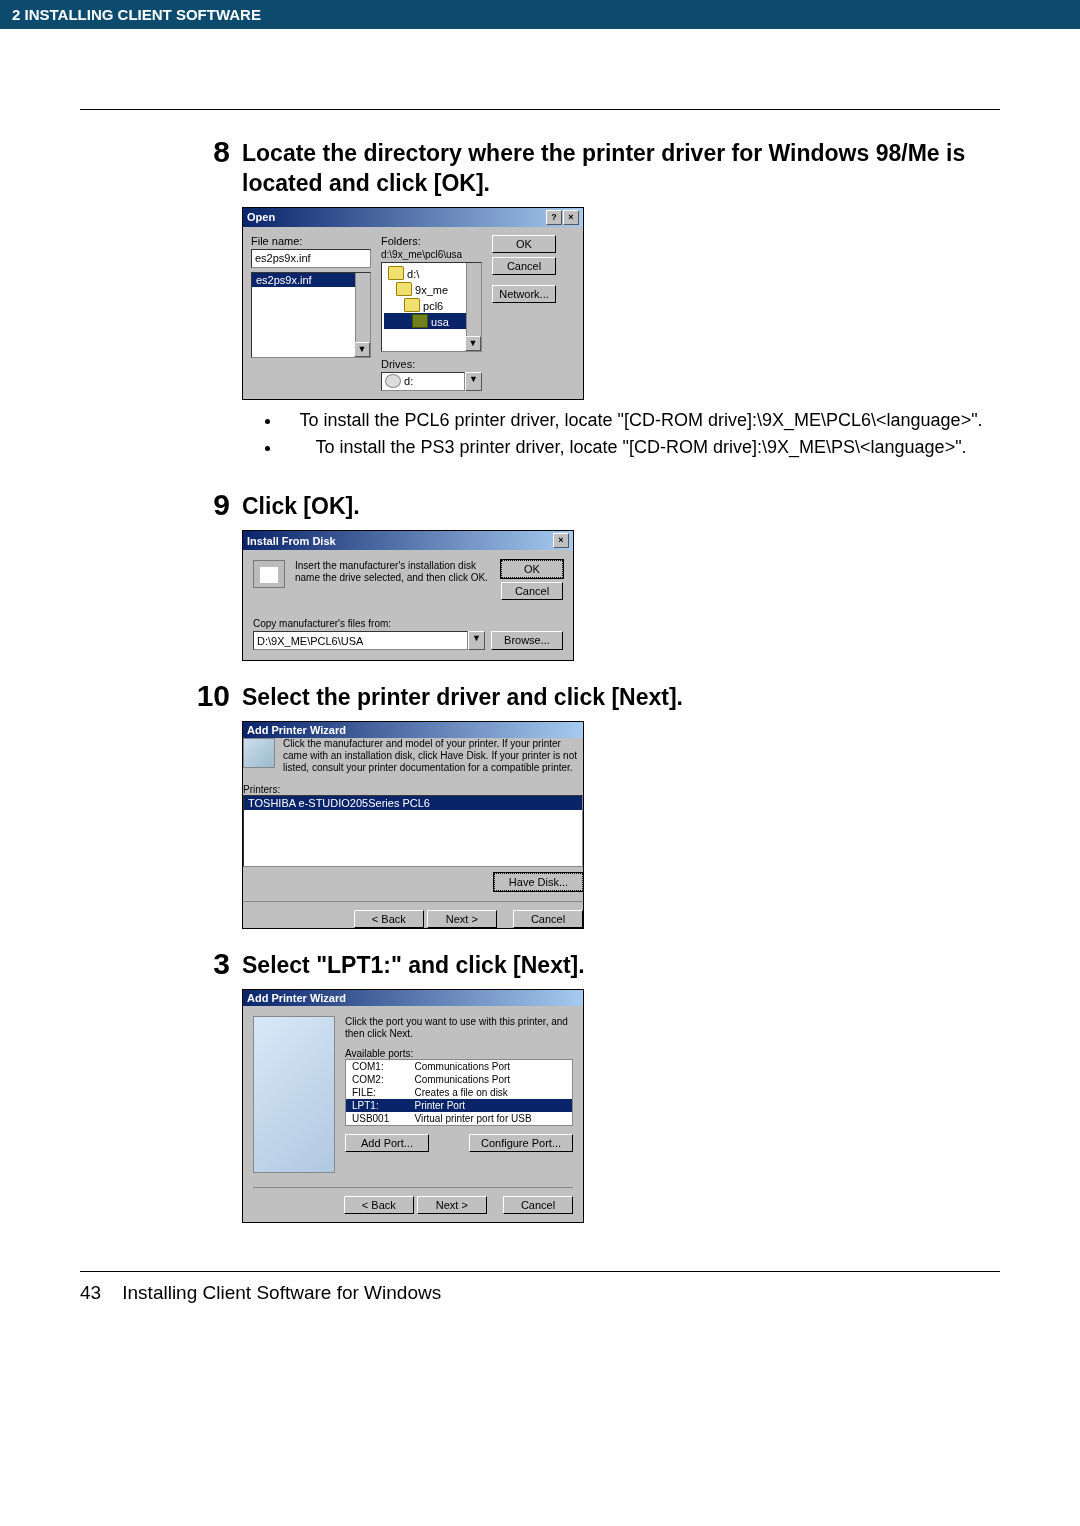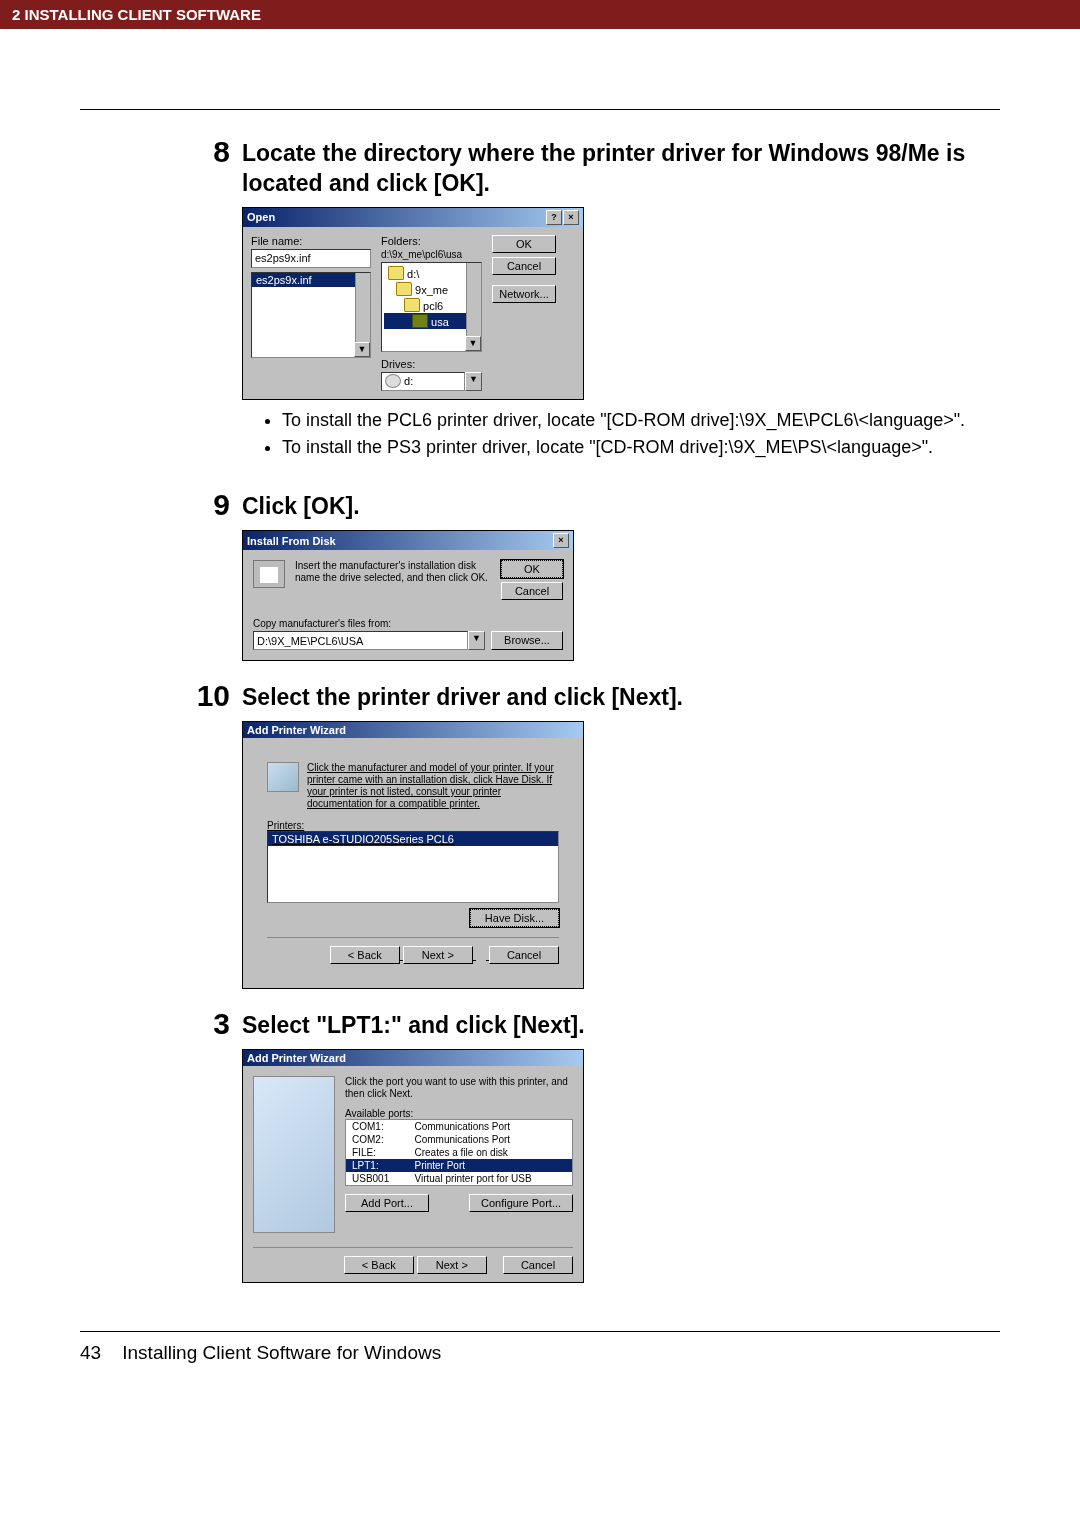--- a/index.html
+++ b/index.html
@@ -10,21 +10,21 @@
 }
 .page {
   width: 1080px;
   min-height: 1526px;
   margin: 0 auto;
   position: relative;
   padding: 0 80px 40px 80px;
   box-sizing: border-box;
 }
 .top-bar {
-  background: #7f1d1d;
+  background: #0c4a6e;
   color: #fff;
   font-size: 15px;
   font-weight: bold;
   padding: 6px 12px;
   margin: 0 -80px 0 -80px;
   box-sizing: border-box;
 }
 .hr-top {
   border: none;
   border-top: 1.5px solid #000;
@@ -57,20 +57,21 @@
   font-size: 23px;
   font-weight: bold;
   margin-top: 4px;
   margin-bottom: 8px;
   line-height: 1.3;
 }
 .bullets {
   font-size: 18px;
   line-height: 1.4;
   margin-top: 8px;
+  text-align: center;
 }
 .bullets li { margin-bottom: 2px; }
 
 .win {
   border: 1px solid #000;
   background: #c0c0c0;
   font-family: Tahoma, sans-serif;
   font-size: 11px;
   margin-top: 4px;
   margin-bottom: 8px;
@@ -299,21 +300,21 @@
 
     <div class="step">
       <div class="step-num">10</div>
       <div class="step-body">
         <div class="step-heading">Select the printer driver and click [Next].</div>
 
         <div class="win" style="width:340px;">
           <div class="win-title">
             <span>Add Printer Wizard</span>
           </div>
-          <div style="padding:24px;text-decoration:underline;">
+          <div style="padding:0;">
             <div style="display:flex;gap:8px;">
               <div style="width:30px;height:28px;border:1px solid #888;background:linear-gradient(135deg,#cde,#9bc);"></div>
               <div style="flex:1;font-size:10px;line-height:1.2;">Click the manufacturer and model of your printer. If your printer came with an installation disk, click Have Disk. If your printer is not listed, consult your printer documentation for a compatible printer.</div>
             </div>
             <div style="margin-top:10px;font-size:10px;">Printers:</div>
             <div class="listbox" style="height:70px;">
               <div class="item selected">TOSHIBA e-STUDIO205Series PCL6</div>
             </div>
             <div style="text-align:right;margin-top:6px;">
               <div class="btn" style="border:1px dotted #000;outline:1px solid #000;width:75px;">Have Disk...</div>

